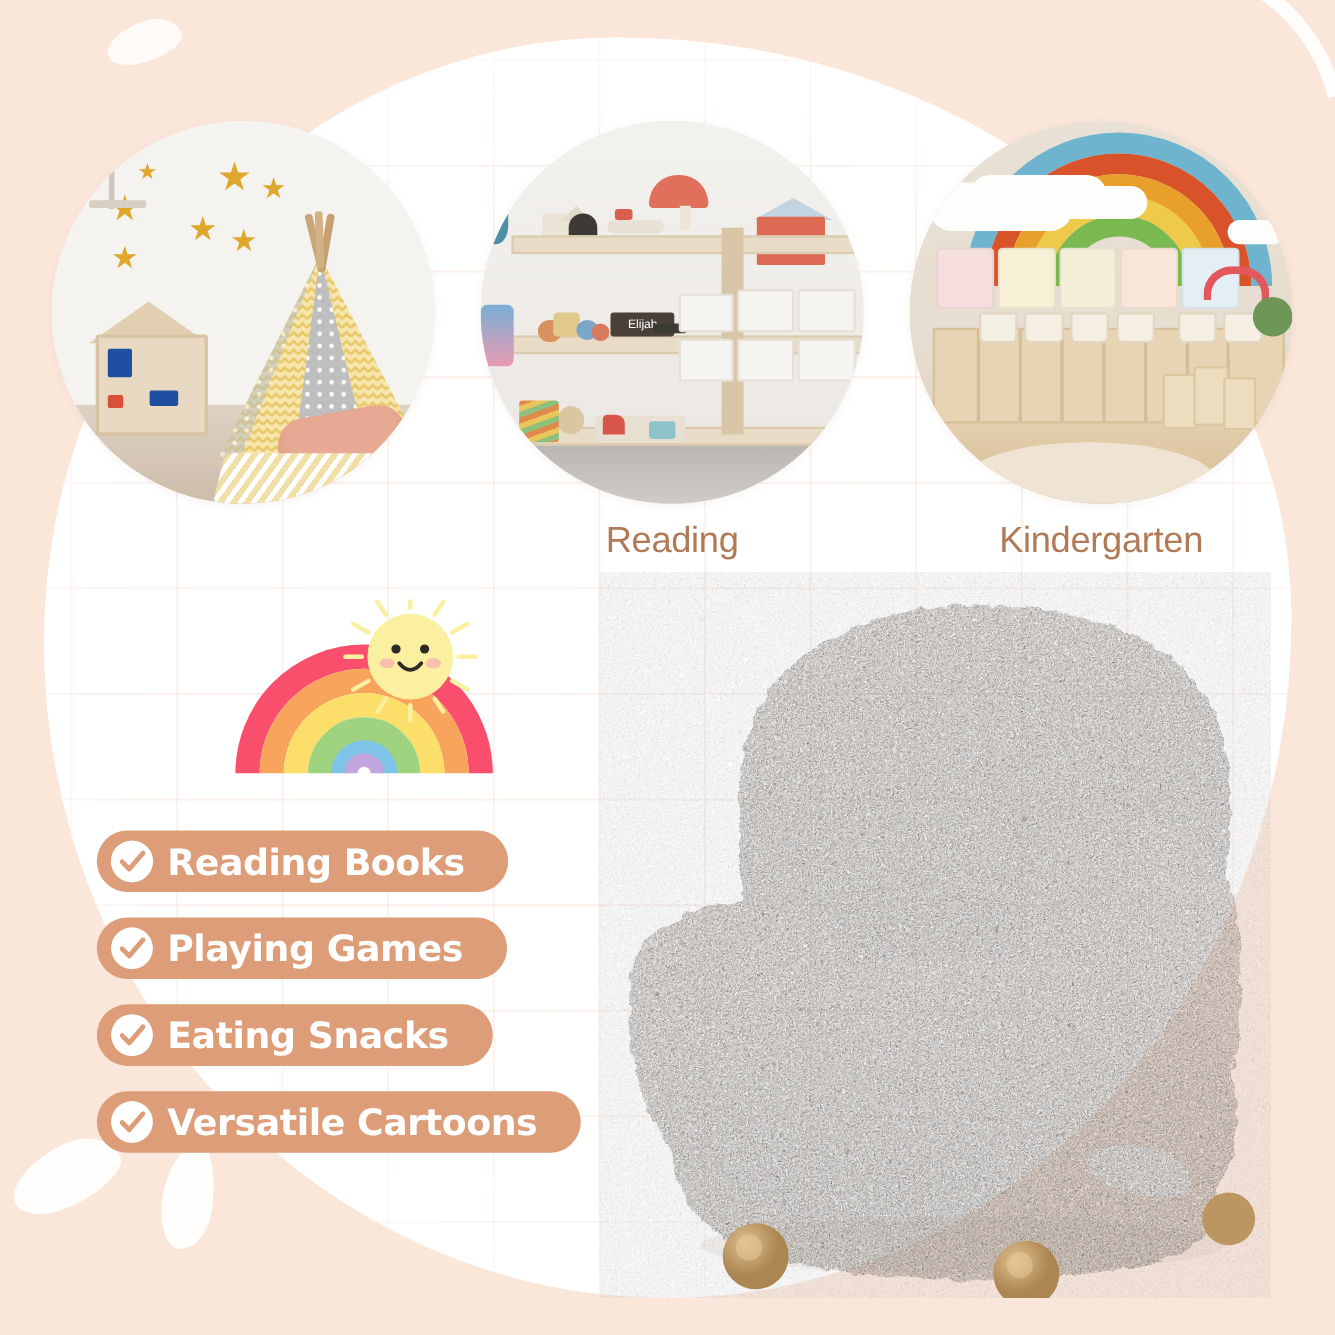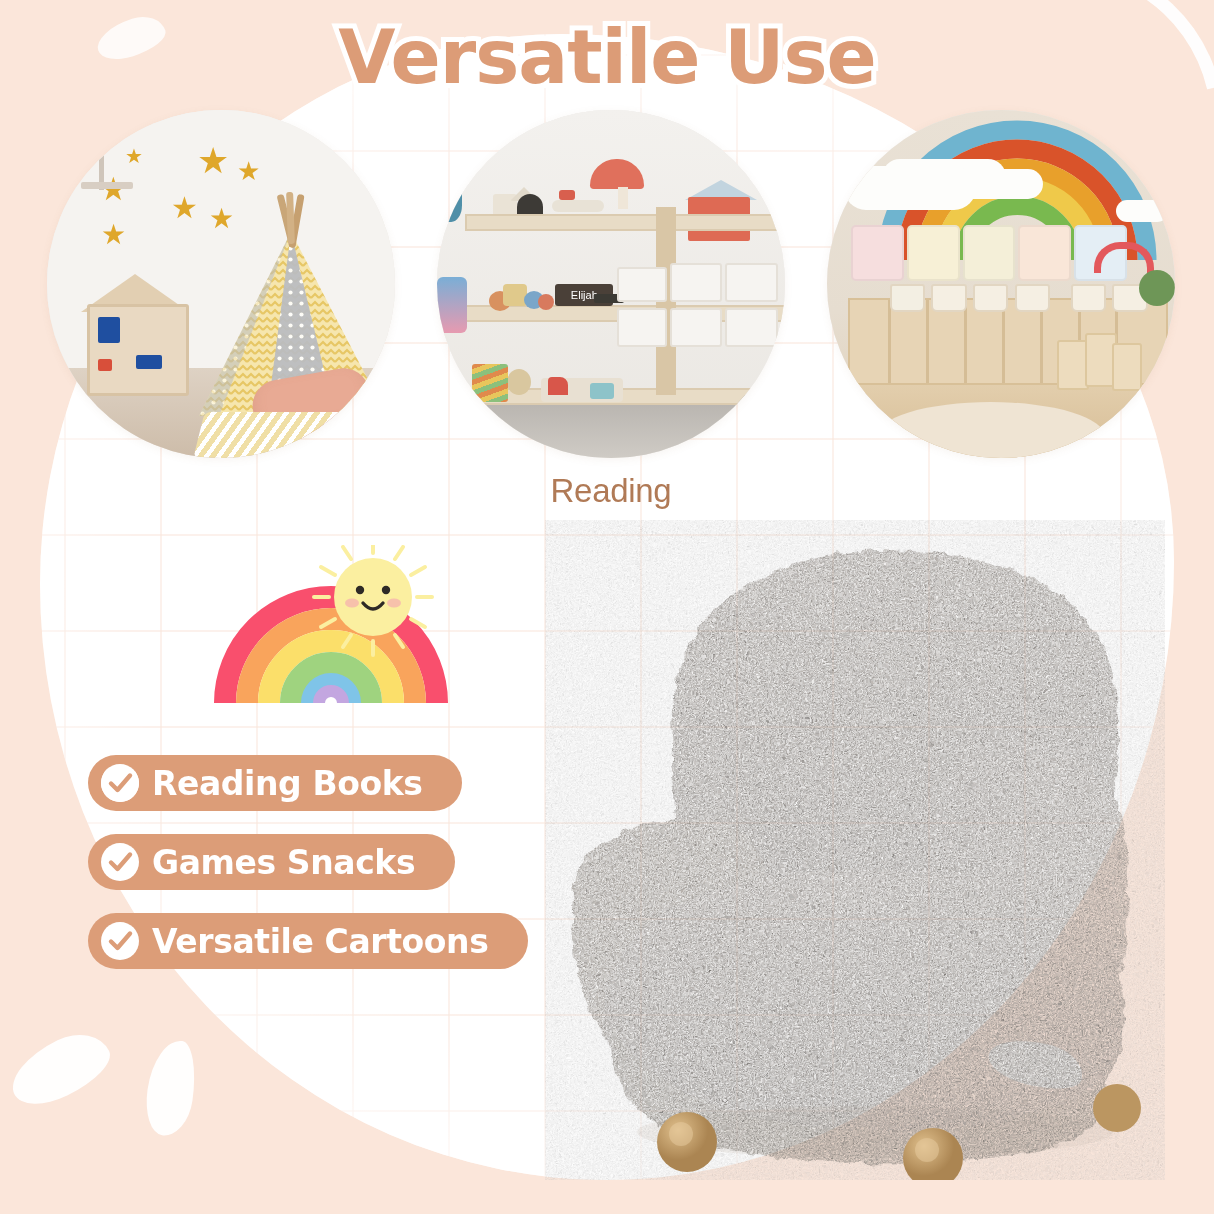--- a/index.html
+++ b/index.html
@@ -162,21 +162,20 @@
     <div class="grid"></div>
     <div class="blob-fade"></div>
   </div>
 
   <div class="swoosh swoosh-tr"></div>
   <div class="petal petal-a"></div>
   <div class="petal petal-b"></div>
   <div class="petal petal-c"></div>
   <div class="petal petal-tl"></div>
 
-  <div class="title">Versatile Use</div>
 
   <div class="circles">
 
     <div class="circle-cell c1">
       <div class="photo">
         <div class="p1">
           <div class="wall"></div>
           <div class="floor"></div>
           <div class="st" style="left:78px;top:34px;font-size:20px;">★</div>
           <div class="st" style="left:52px;top:60px;font-size:32px;">★</div>
@@ -298,20 +297,21 @@
           <div class="basket" style="left:54%;"></div>
           <div class="basket" style="left:70%;"></div>
           <div class="basket" style="left:82%;"></div>
           <div class="chair" style="left:66%;top:66%;width:28px;height:46px;"></div>
           <div class="chair" style="left:74%;top:64%;width:28px;height:50px;"></div>
           <div class="chair" style="left:82%;top:67%;width:26px;height:44px;"></div>
           <div class="plant"></div>
           <div class="rug"></div>
         </div>
       </div>
+      <div class="cap">Kindergarten</div>
     </div>
 
   </div>
 
   <div class="rainbow">
     <svg width="236" height="160" viewBox="0 0 236 160">
       <g fill="none" stroke-linecap="butt">
         <path d="M12 158 A106 106 0 0 1 224 158" stroke="#f94f6d" stroke-width="22"></path>
         <path d="M34 158 A84 84 0 0 1 202 158" stroke="#f9a45c" stroke-width="22"></path>
         <path d="M56 158 A62 62 0 0 1 180 158" stroke="#fbdf6a" stroke-width="22"></path>
@@ -348,29 +348,38 @@
       <span class="ck">
         <svg width="40" height="40" viewBox="0 0 40 40">
           <path d="M20 1 A19 19 0 1 0 39 20 L20 20 Z" fill="#ffffff" transform="rotate(-38 20 20)"></path>
           <circle cx="20" cy="20" r="19" fill="#ffffff"></circle>
           <path d="M11 20.5 L17.5 27 L30 12.5" stroke="#dc9d78" stroke-width="4.4" fill="none" stroke-linecap="round" stroke-linejoin="round"></path>
         </svg>
       </span>
       <span class="txt">Reading Books</span>
     </div>
 
-
     <div class="pill">
       <span class="ck">
         <svg width="40" height="40" viewBox="0 0 40 40">
           <circle cx="20" cy="20" r="19" fill="#ffffff"></circle>
           <path d="M11 20.5 L17.5 27 L30 12.5" stroke="#dc9d78" stroke-width="4.4" fill="none" stroke-linecap="round" stroke-linejoin="round"></path>
         </svg>
       </span>
-      <span class="txt">Games Snacks</span>
+      <span class="txt">Playing Games</span>
+    </div>
+
+    <div class="pill">
+      <span class="ck">
+        <svg width="40" height="40" viewBox="0 0 40 40">
+          <circle cx="20" cy="20" r="19" fill="#ffffff"></circle>
+          <path d="M11 20.5 L17.5 27 L30 12.5" stroke="#dc9d78" stroke-width="4.4" fill="none" stroke-linecap="round" stroke-linejoin="round"></path>
+        </svg>
+      </span>
+      <span class="txt">Eating Snacks</span>
     </div>
 
     <div class="pill">
       <span class="ck">
         <svg width="40" height="40" viewBox="0 0 40 40">
           <circle cx="20" cy="20" r="19" fill="#ffffff"></circle>
           <path d="M11 20.5 L17.5 27 L30 12.5" stroke="#dc9d78" stroke-width="4.4" fill="none" stroke-linecap="round" stroke-linejoin="round"></path>
         </svg>
       </span>
       <span class="txt">Versatile Cartoons</span>

